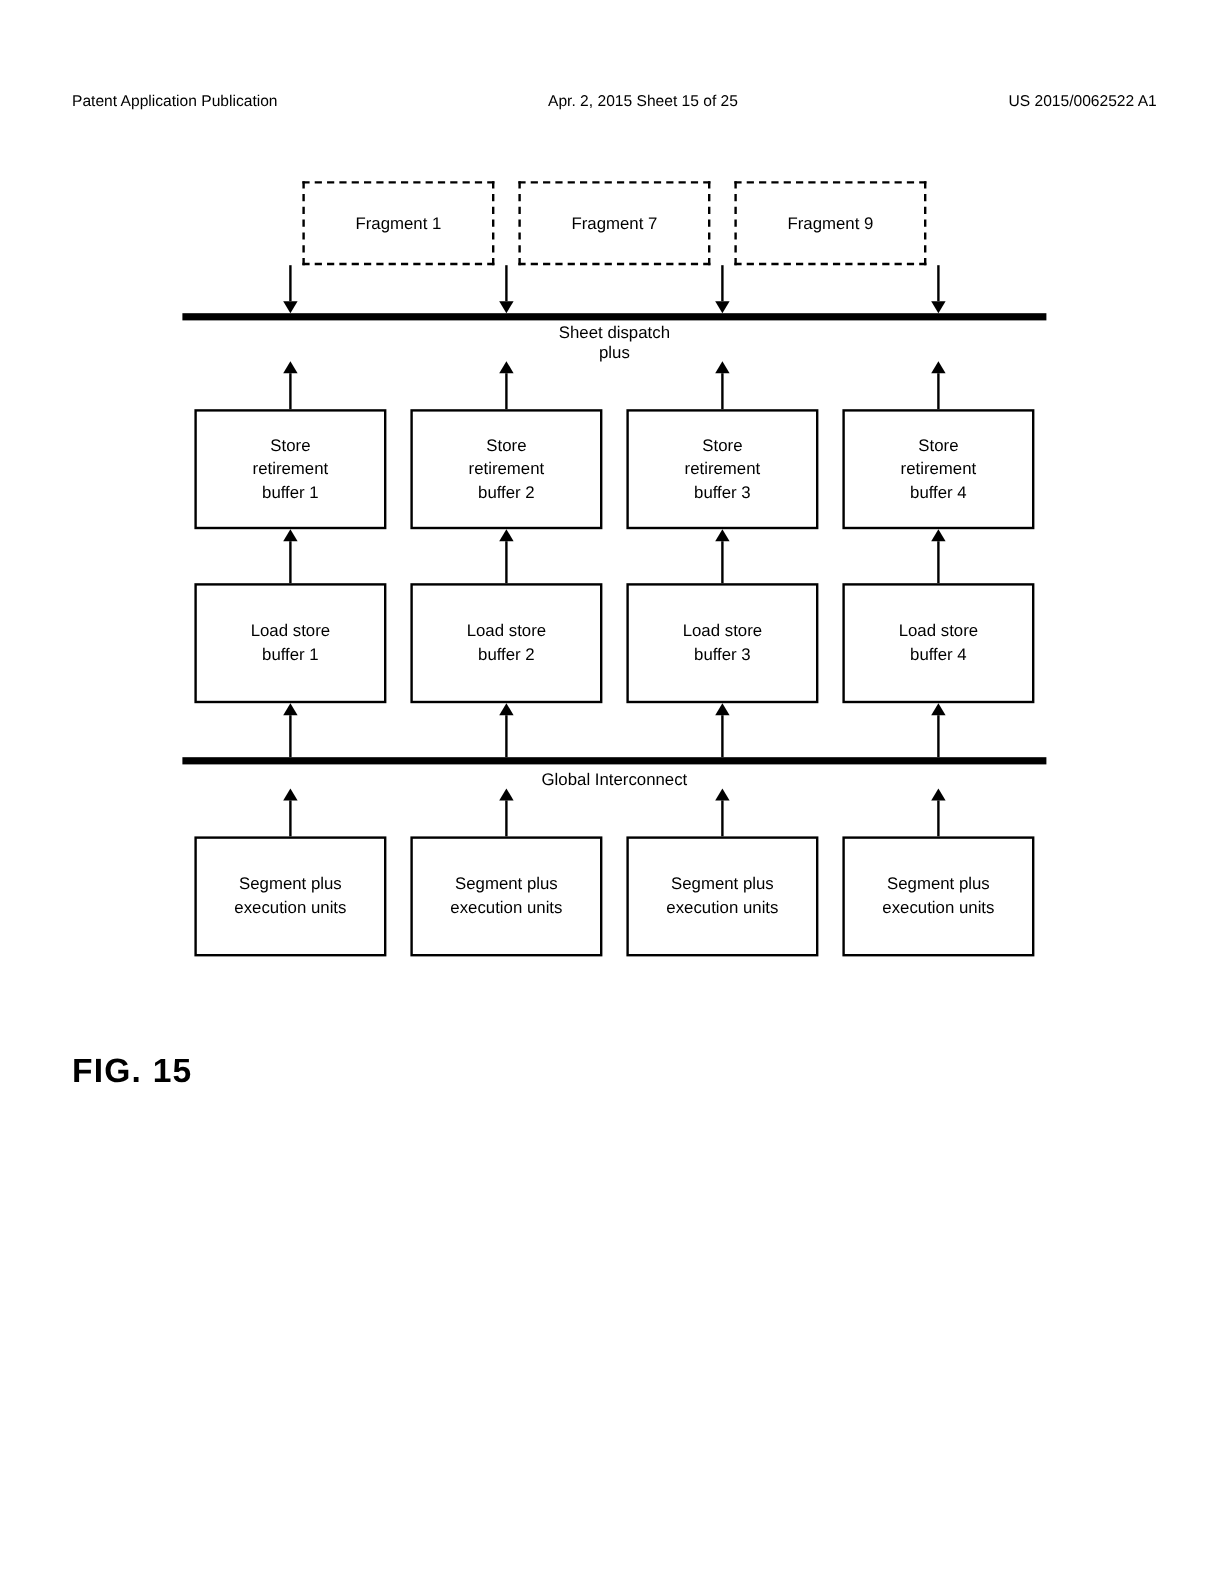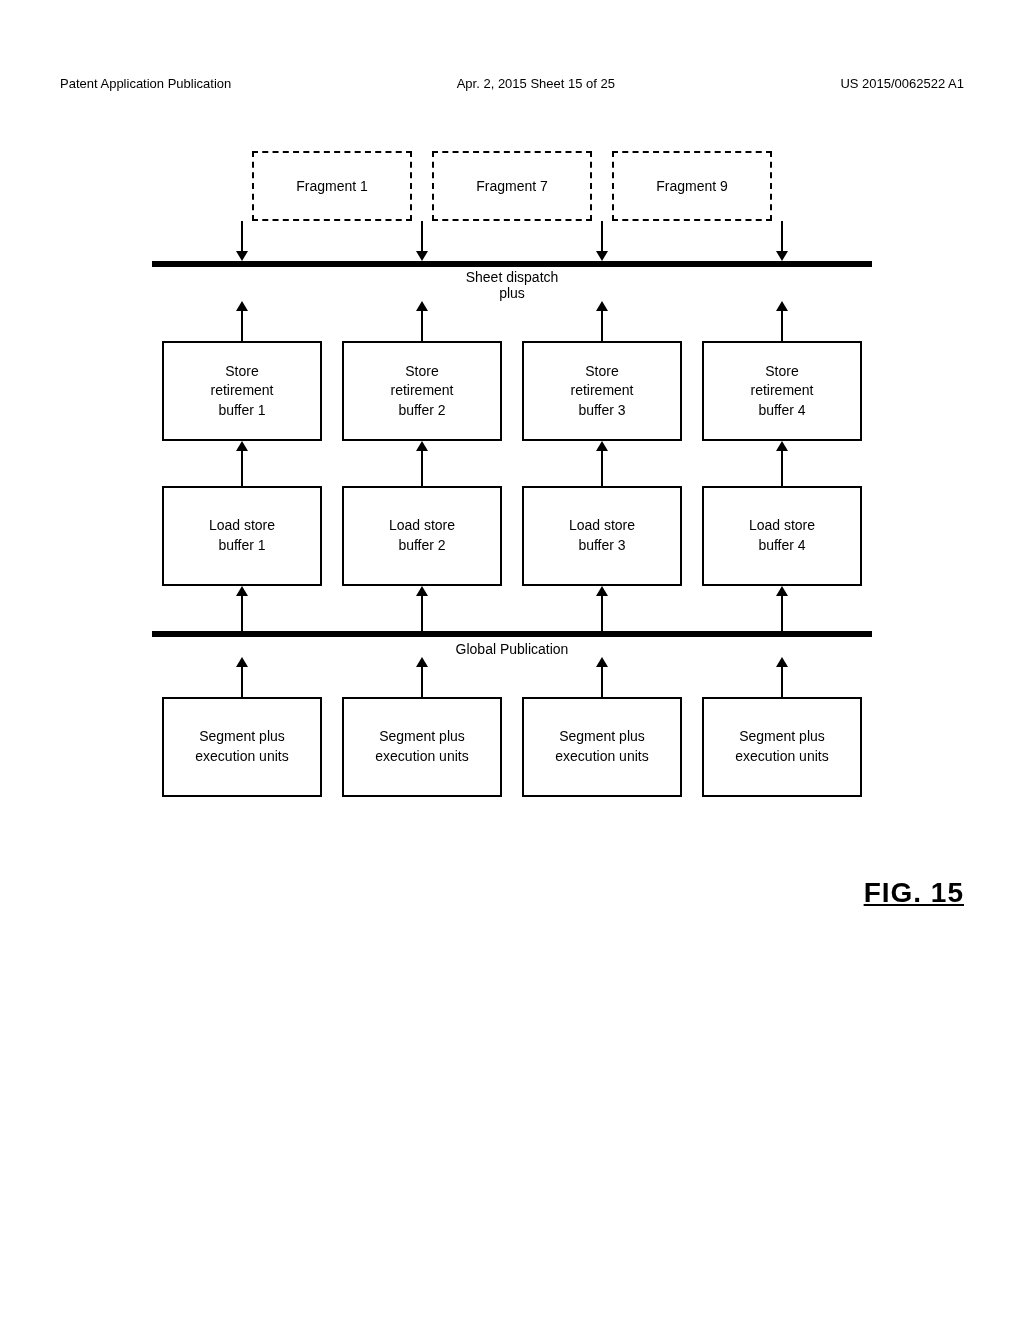--- a/index.html
+++ b/index.html
@@ -140,26 +140,25 @@
 
     .interconnect-label {
       font-size: 14px;
       text-align: center;
       margin-top: 4px;
       margin-bottom: 0;
     }
 
     
     .fig-label {
-      text-align: right;
+      text-align: left;
       font-size: 28px;
       font-weight: bold;
       margin-top: 80px;
       letter-spacing: 1px;
-      text-decoration: underline;
     }
 
   </style>
 </head>
 <body>
 
 <div class="page">
 
   <div class="header">
     <span>Patent Application Publication</span>
@@ -305,21 +304,21 @@
         <div style="flex:1;width:2px;background:#000;"></div>
       </div>
       <div style="display:flex;flex-direction:column;align-items:center;height:45px;width:160px;">
         <div class="arrow-head-up"></div>
         <div style="flex:1;width:2px;background:#000;"></div>
       </div>
     </div>
 
     <div class="interconnect-bar-wrapper">
       <div class="interconnect-bar"></div>
-      <div class="interconnect-label">Global Publication</div>
+      <div class="interconnect-label">Global Interconnect</div>
     </div>
 
     <div style="display:flex;justify-content:space-around;width:720px;height:40px;">
       <div style="display:flex;flex-direction:column;align-items:center;height:40px;width:160px;">
         <div class="arrow-head-up"></div>
         <div style="flex:1;width:2px;background:#000;"></div>
       </div>
       <div style="display:flex;flex-direction:column;align-items:center;height:40px;width:160px;">
         <div class="arrow-head-up"></div>
         <div style="flex:1;width:2px;background:#000;"></div>

